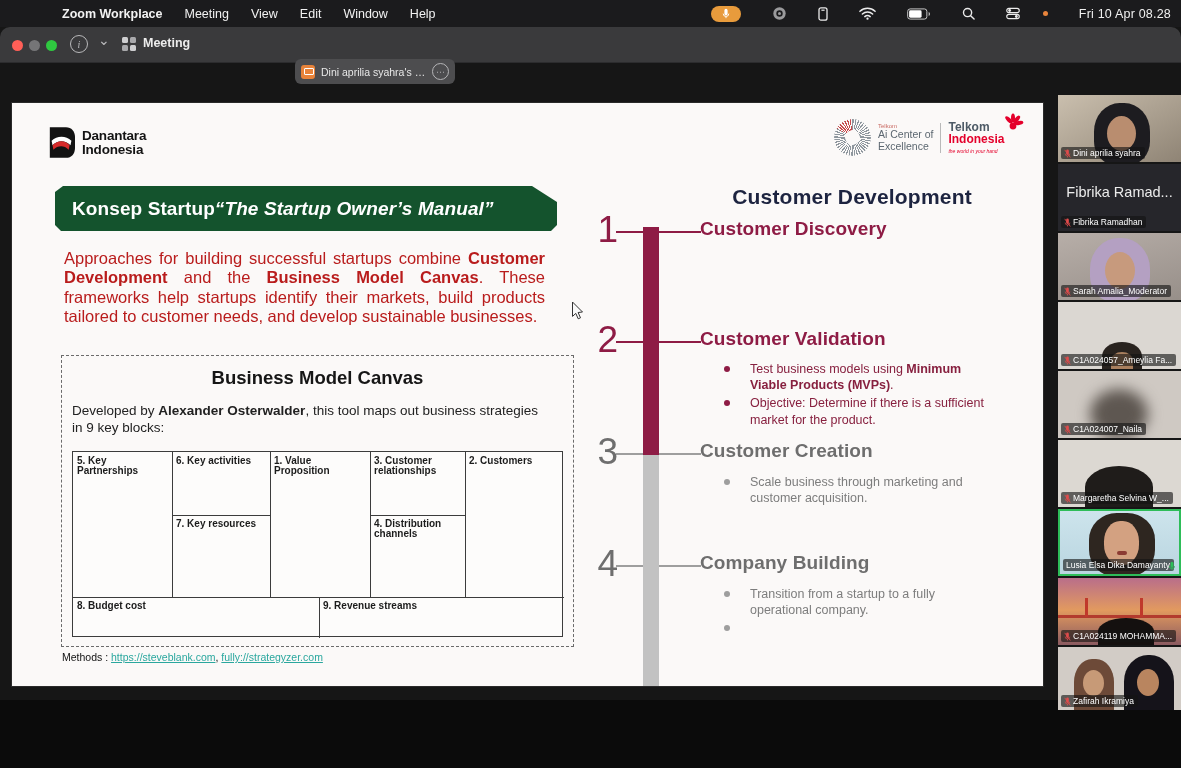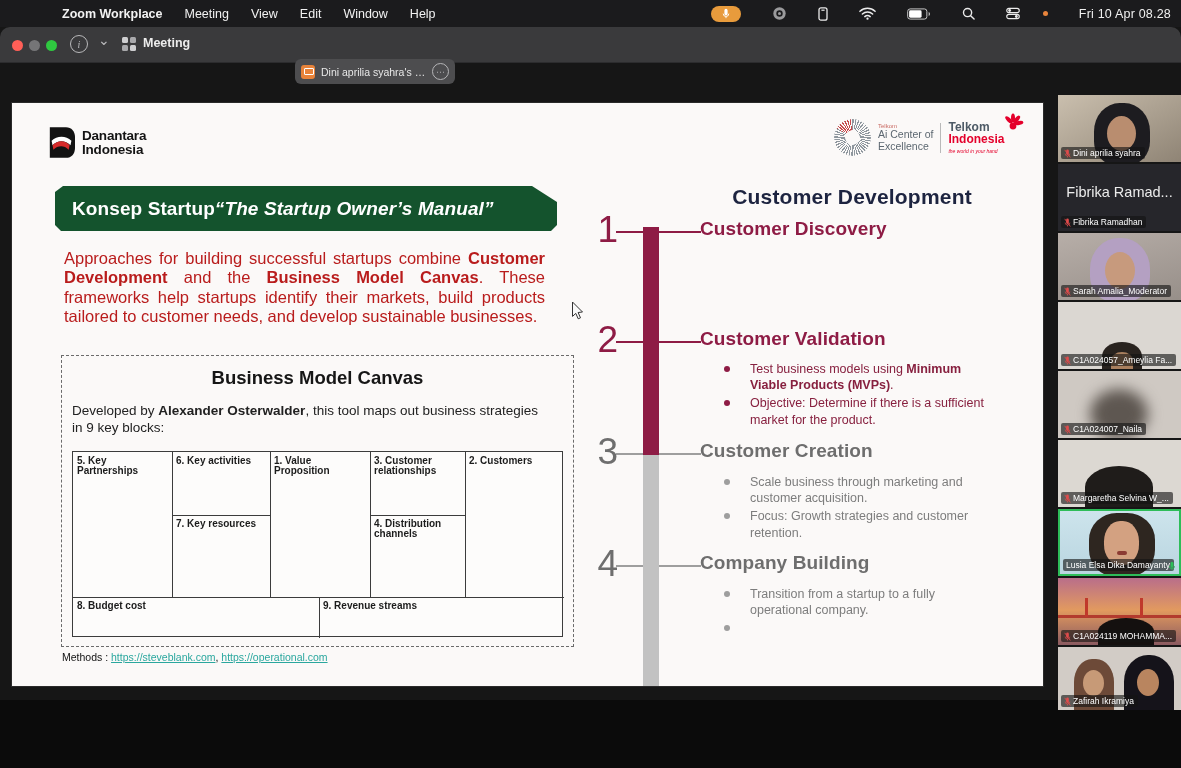--- a/index.html
+++ b/index.html
@@ -304,21 +304,21 @@
       <div class="cell" style="left:301px;top:4px;width:70px">3. Customer relationships</div>
       <div class="cell" style="left:301px;top:67px;width:88px">4. Distribution channels</div>
       <div class="cell" style="left:396px;top:4px;width:90px">2. Customers</div>
       <div class="cell" style="left:4px;top:149px;width:160px">8. Budget cost</div>
       <div class="cell" style="left:250px;top:149px;width:160px">9. Revenue streams</div>
     </div>
   </div>
 
   <div class="source">
     <span>Methods :</span>
-    <a>https://steveblank.com</a><span>, </span><a>https://operational.com</a>
+    <a>https://steveblank.com</a><span>, </span><a>fully://strategyzer.com</a>
   </div>
 
   <div class="cd-title">Customer Development</div>
   <div class="tick bg-act" style="top:128px"></div>
   <div class="tick bg-act" style="top:238px"></div>
   <div class="tick bg-ina" style="top:350px"></div>
   <div class="tick bg-ina" style="top:462px"></div>
   <div class="bar mar"></div>
   <div class="bar gry"></div>
 
@@ -338,24 +338,20 @@
       </div>
   </div>
 
   <div class="stepnum c-ina" style="top:327px">3</div>
   <div class="shead  c-ina" style="top:337px">Customer Creation</div>
   <div class="sbullets c-ina2" style="top:371px">
     <div class="bi">
         <span class="dot bg-ina"></span>
         <span class="bt"><span>Scale business through marketing and customer acquisition.</span></span>
       </div>
-    <div class="bi">
-        <span class="dot bg-ina"></span>
-        <span class="bt"><span>Focus: Growth strategies and customer retention.</span></span>
-      </div>
   </div>
 
   <div class="stepnum c-ina" style="top:439px">4</div>
   <div class="shead  c-ina" style="top:449px">Company Building</div>
   <div class="sbullets c-ina2" style="top:483px">
     <div class="bi">
         <span class="dot bg-ina"></span>
         <span class="bt"><span>Transition from a startup to a fully operational company.</span></span>
       </div>
     <div class="bi">

